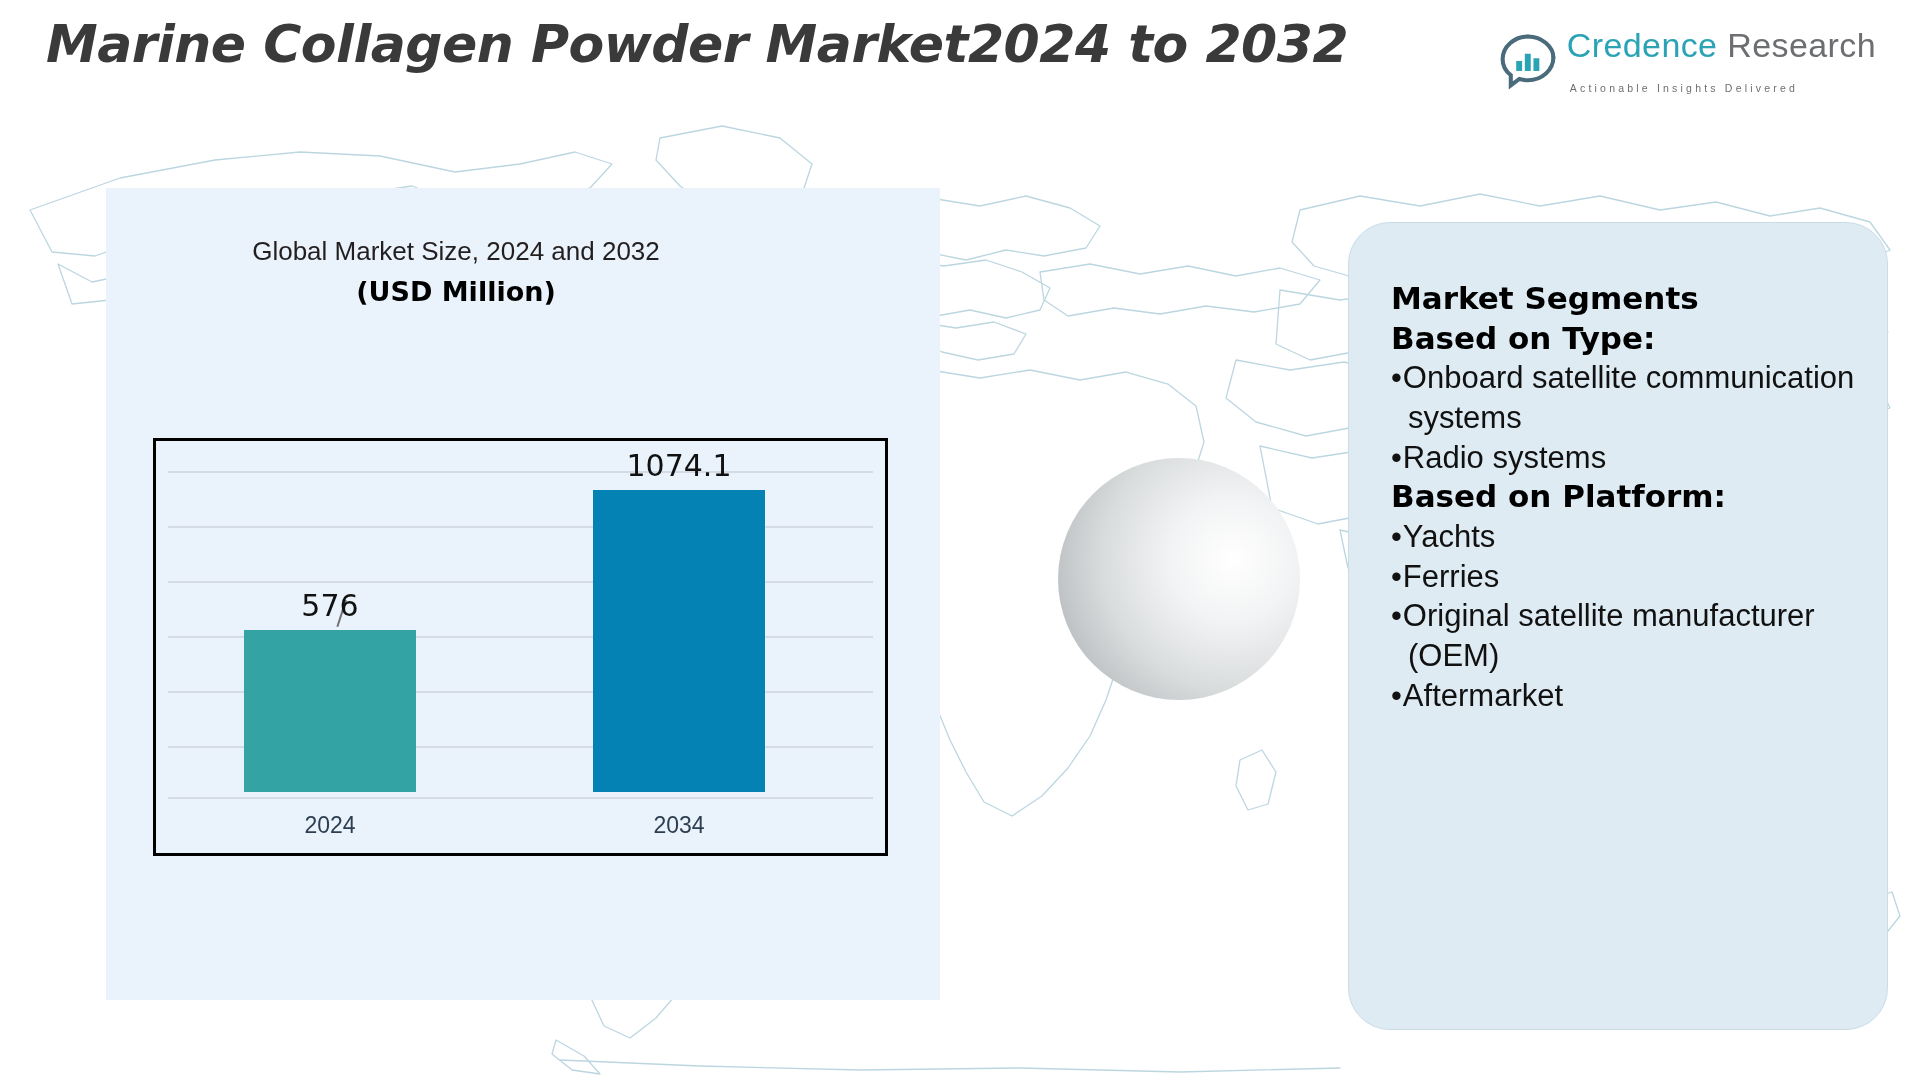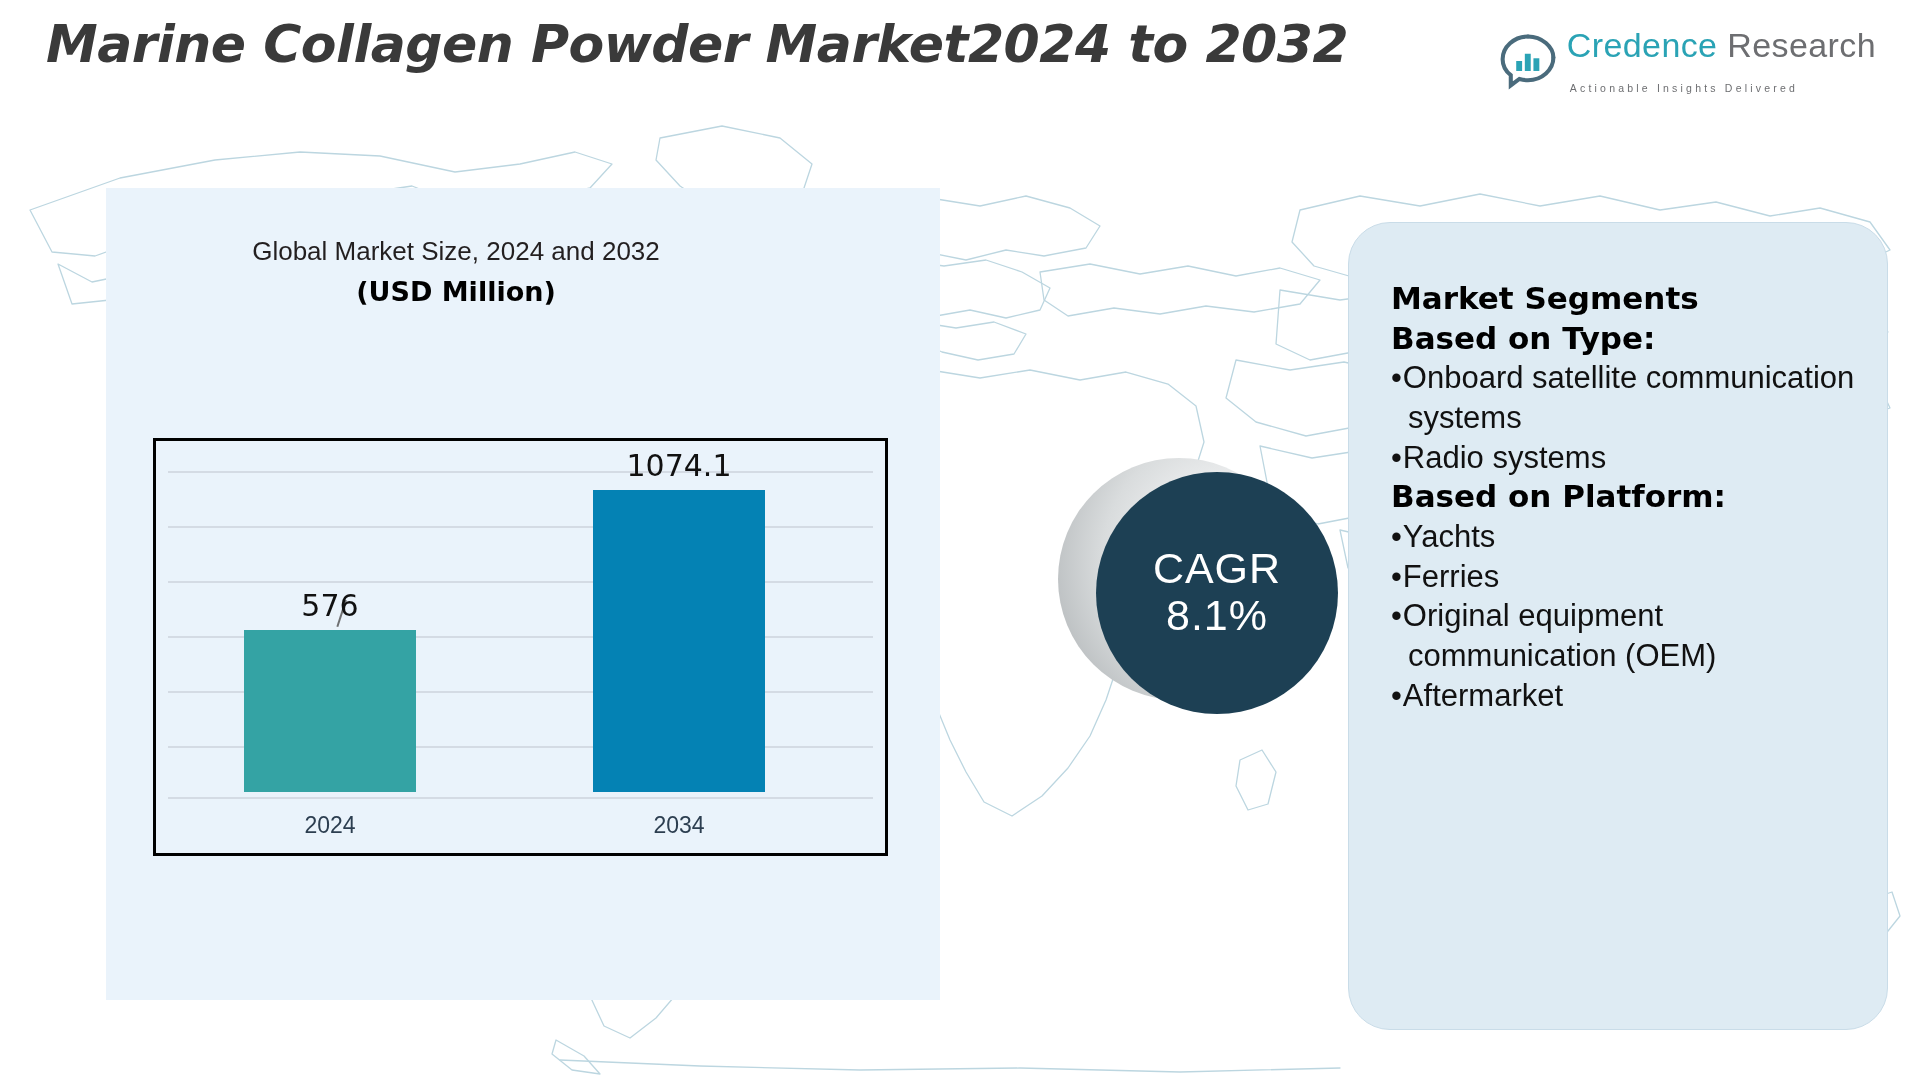--- a/index.html
+++ b/index.html
@@ -373,32 +373,28 @@
     <div class="bar-value value-2024" style="top: 147px;">576</div>
     <div class="bar-value value-2032" style="top: 7px;">1074.1</div>
 
     <div class="cat-label cat-2024">2024</div>
     <div class="cat-label cat-2032">2034</div>
   </div>
 </div>
 
 <div class="cagr-wrap">
   <div class="cagr-shadow"></div>
-  <div class="cagr-circle">
-    <span class="cagr-label">CAGR</span>
-    <span class="cagr-value">8.1%</span>
-  </div>
 </div>
 
 <div class="segments-panel">
   <div class="seg-head">Market Segments</div>
 
   <div class="seg-head">Based on Type:</div>
   <div class="seg-item"><span class="bullet">•</span><span>Onboard satellite communication systems</span></div>
   <div class="seg-item"><span class="bullet">•</span><span>Radio systems</span></div>
 
   <div class="seg-head">Based on Platform:</div>
   <div class="seg-item"><span class="bullet">•</span><span>Yachts</span></div>
   <div class="seg-item"><span class="bullet">•</span><span>Ferries</span></div>
 
-  <div class="seg-item"><span class="bullet">•</span><span>Original equipment communication (OEM)</span></div>
+  <div class="seg-item"><span class="bullet">•</span><span>Original satellite manufacturer (OEM)</span></div>
   <div class="seg-item"><span class="bullet">•</span><span>Aftermarket</span></div>
 </div>
 
 </body></html>

